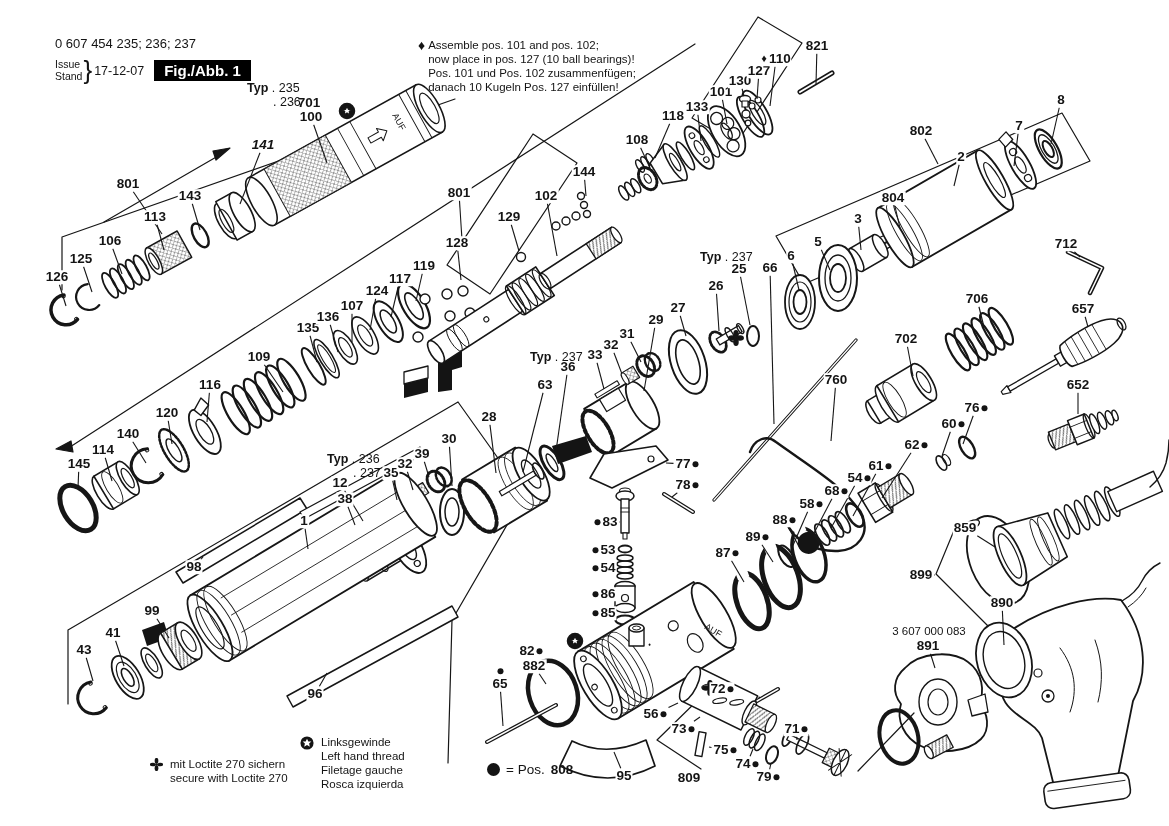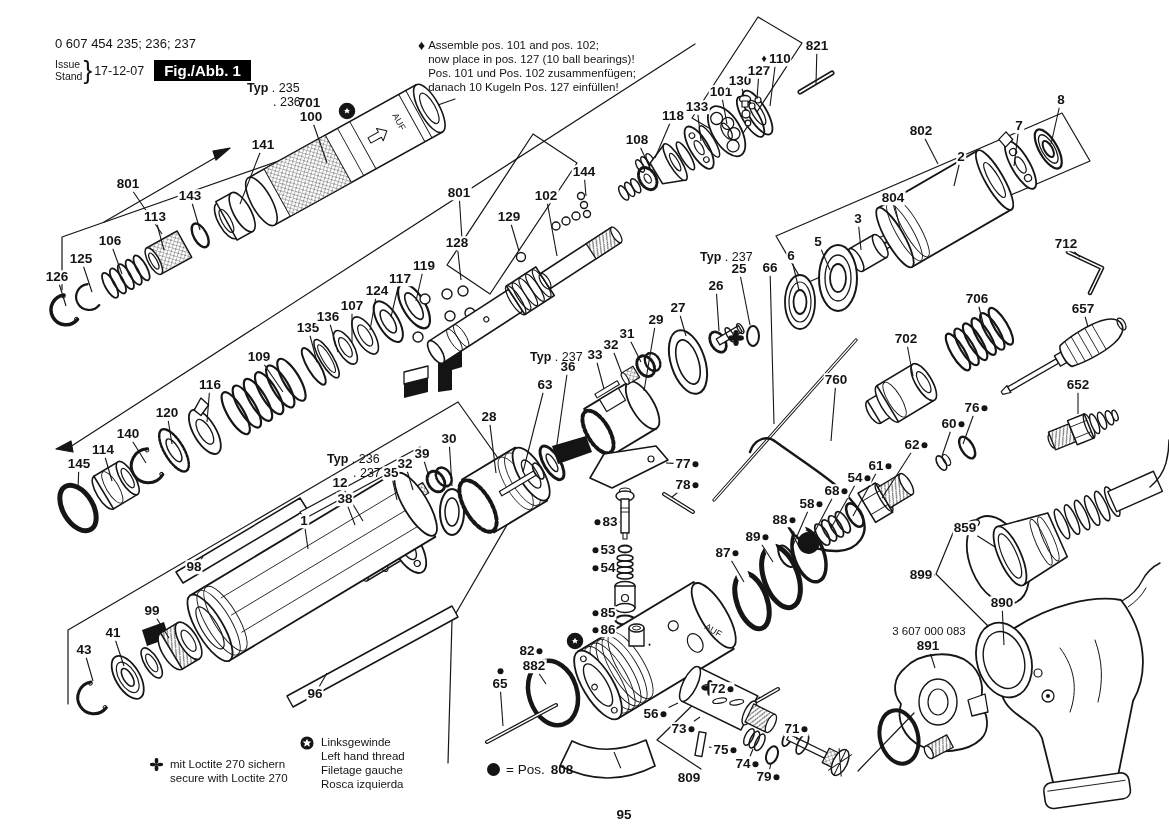--- a/index.html
+++ b/index.html
@@ -693,21 +693,21 @@
       </div>
       <div class="lbl" style="left: 110px; top: 241px;">
         <span>106</span>
       </div>
       <div class="lbl" style="left: 155px; top: 217px;">
         <span>113</span>
       </div>
       <div class="lbl" style="left: 190px; top: 196px;">
         <span>143</span>
       </div>
-      <div class="lbl" style="left: 263px; top: 145px;">
+      <div class="lbl" style="left: 263px; top: 145px; font-style: italic;">
         <span>141</span>
       </div>
       <div class="lbl" style="left: 309px; top: 103px;">
         <span>701</span>
       </div>
       <div class="lbl" style="left: 311px; top: 117px;">
         <span>100</span>
       </div>
       <div class="lbl" style="left: 259px; top: 357px;">
         <span>109</span>
@@ -910,21 +910,21 @@
         <span>83</span>
       </div>
       <div class="lbl" style="left: 604px; top: 550px;">
         <span class="dot"></span>
         <span>53</span>
       </div>
       <div class="lbl" style="left: 604px; top: 568px;">
         <span class="dot"></span>
         <span>54</span>
       </div>
-      <div class="lbl" style="left: 604px; top: 594px; margin-top: 36px;">
+      <div class="lbl" style="left: 604px; top: 594px;">
         <span class="dot"></span>
         <span>86</span>
       </div>
       <div class="lbl" style="left: 604px; top: 613px;">
         <span class="dot"></span>
         <span>85</span>
       </div>
       <div class="lbl" style="left: 965px; top: 528px;">
         <span>859</span>
       </div>
@@ -944,21 +944,21 @@
         <span>82</span>
         <span class="dot"></span>
       </div>
       <div class="lbl" style="left: 534px; top: 666px;">
         <span>882</span>
       </div>
       <div class="lbl" style="left: 500px; top: 684px;">
         <span>65</span>
         <span class="dot above"></span>
       </div>
-      <div class="lbl" style="left: 624px; top: 776px; margin-top: 39px;">
+      <div class="lbl" style="left: 624px; top: 776px;">
         <span>95</span>
       </div>
       <div class="lbl" style="left: 655px; top: 714px;">
         <span>56</span>
         <span class="dot"></span>
       </div>
       <div class="lbl" style="left: 683px; top: 729px;">
         <span>73</span>
         <span class="dot"></span>
       </div>

